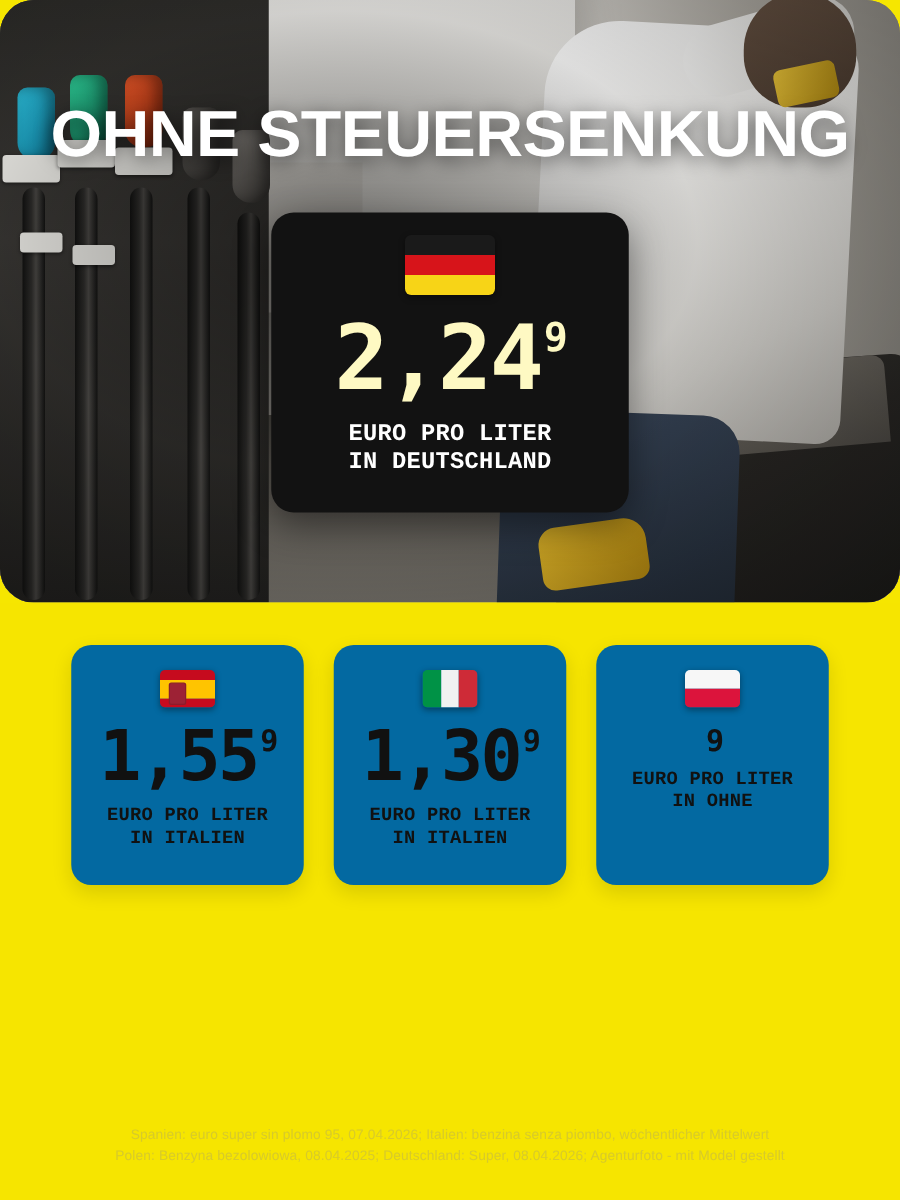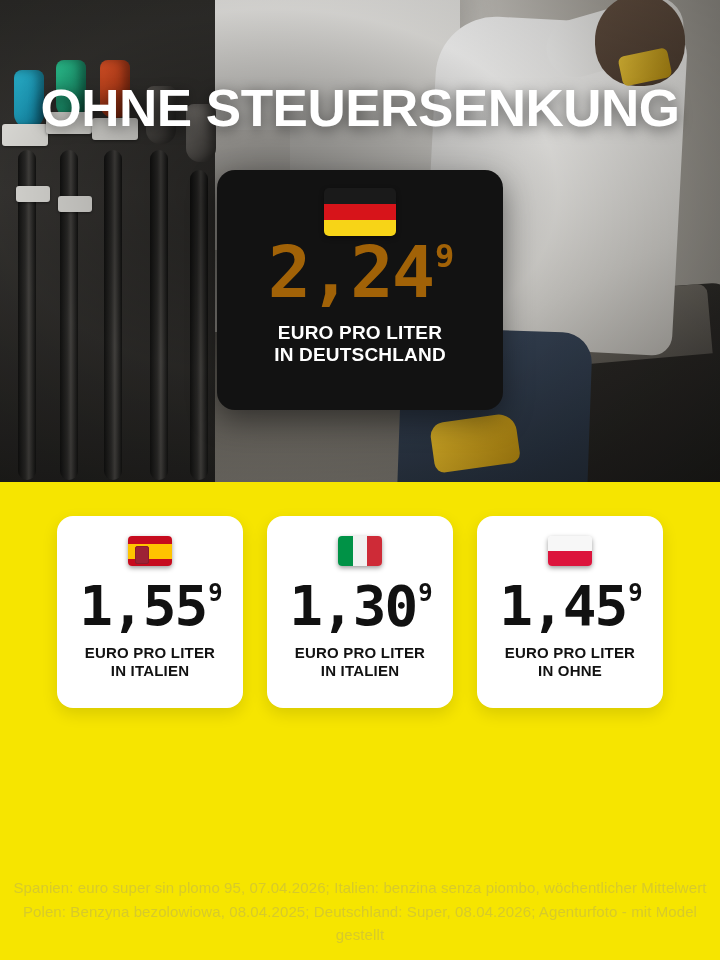--- a/index.html
+++ b/index.html
@@ -14,20 +14,21 @@
     width: 720px; height: 960px;
     overflow: hidden;
   }
 
   
   .photo {
     position: relative;
     width: 720px; height: 482px;
     overflow: hidden;
     background: #6e6a63;
+    border-radius: 27px;
   }
   
   .photo-bg {
     position: absolute; inset: 0;
     background:
       
       linear-gradient(100deg,#3b3a38 0%, #55534e 18%, #8d8a84 30%, #b9b6af 45%, #cfccc6 60%, #b2aea6 75%, #8b8881 100%);
   }
   
   .photo-van {
@@ -182,35 +183,36 @@
   .flag-pl i:nth-child(2){ top:50%; height:50%; background:#dc143c; }
 
   .price {
     font-family: "DejaVu Sans Mono", monospace;
     font-weight: 700;
     font-size: 72px;
     line-height: 1;
     letter-spacing: -2px;
     display: flex; align-items: flex-start;
   }
-  .card-dark .price { color: #a16207; }
+  .card-dark .price { margin-top: 14px; color: #fef9c3; }
   .price .sup {
     font-size: 32px;
     line-height: 1;
     margin-top: 4px;
     margin-left: 2px;
     font-weight: 700;
   }
   .price-sub {
     margin-top: 14px;
     text-align: center;
     font-weight: 700;
     font-size: 19px;
     line-height: 1.18;
     letter-spacing: .2px;
+    font-family: Liberation Mono, monospace;
   }
 
   
   .yellow {
     position: absolute;
     left: 0; top: 482px; width: 720px; height: 478px;
     background: #f6e500;
   }
   .headline-bottom {
     margin-top: 68px;
@@ -222,38 +224,38 @@
     line-height: 1;
   }
   .cards {
     margin-top: 34px;
     display: flex;
     justify-content: center;
     gap: 24px;
   }
   .card-white {
     width: 186px; height: 192px;
-    background: #ffffff;
+    background: #0369a1;
     border-radius: 16px;
     box-shadow: 0 6px 16px rgba(0,0,0,.12);
     display: flex; flex-direction: column; align-items: center;
     padding-top: 20px;
     color: #111;
   }
   .card-white .flag { width: 44px; height: 30px; border-radius: 4px; }
   .card-white .price { font-size: 56px; margin-top: 12px; }
   .card-white .price .sup { font-size: 24px; margin-top: 3px; }
   .card-white .price-sub { font-size: 15px; margin-top: 10px; }
 
   .footnote {
     position: absolute;
-    left: 0; bottom: 14px; width: 100%;
+    left: 0; bottom: 26px; width: 100%;
     text-align: center;
     color: #d7ca2a;
-    font-size: 15px;
+    font-size: 11px;
     line-height: 1.55;
     letter-spacing: .1px;
   }
 </style>
 </head>
 <body>
 
 <div class="page">
 
   <div class="photo">
@@ -346,21 +348,20 @@
           <div>IN ITALIEN</div>
         </div>
       </div>
 
       <div class="card-white">
         <div class="flag flag-pl">
           <i></i>
             <i></i>
         </div>
         <div class="price">
-          <span>1,45</span>
             <span class="sup">9</span>
         </div>
         <div class="price-sub">
           <div>EURO PRO LITER</div>
           <div>IN OHNE</div>
         </div>
       </div>
 
     </div>
 

